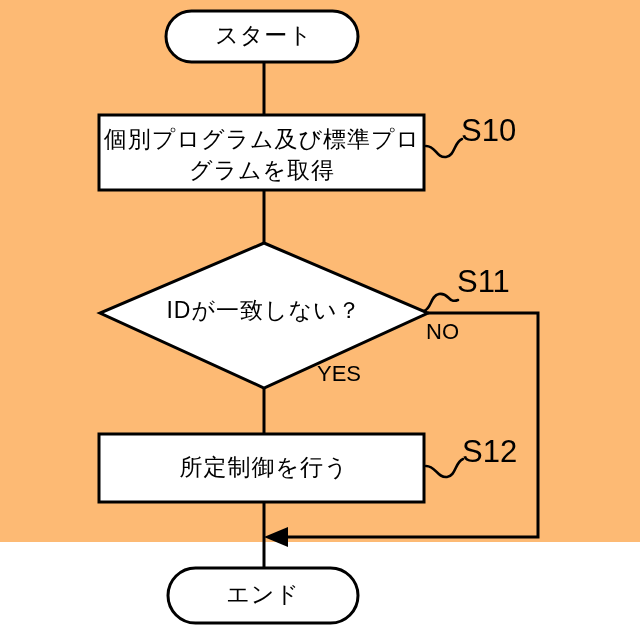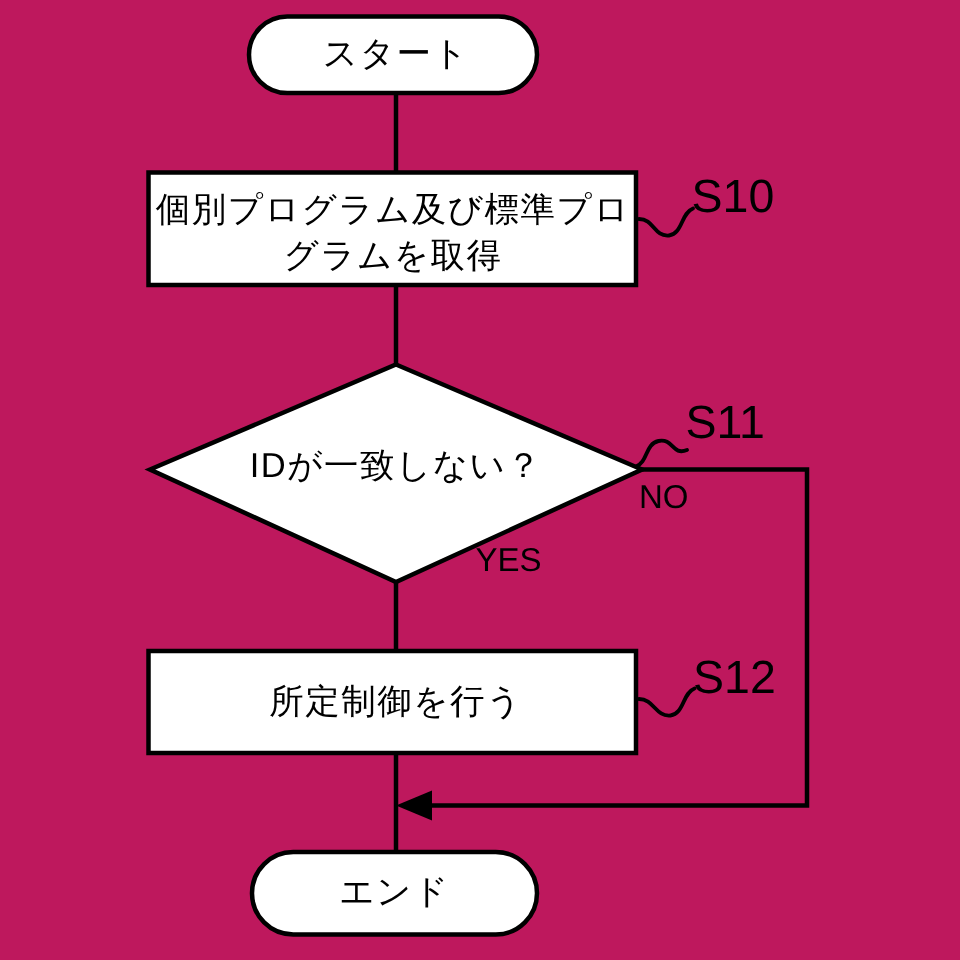--- a/index.html
+++ b/index.html
@@ -9,22 +9,22 @@
   }
   body {
     width: 640px;
     height: 640px;
     font-family: "Liberation Sans", "DejaVu Sans", sans-serif;
     overflow: hidden;
   }
   #flowchart-root {
     position: relative;
     width: 640px;
-    height: 640px;
-    background: #be185d;
+    height: 542px;
+    background: #fdba74;
   }
   svg.diagram {
     position: absolute;
     left: 0;
     top: 0;
     width: 640px;
     height: 640px;
     display: block;
   }
   .shape-stroke {

